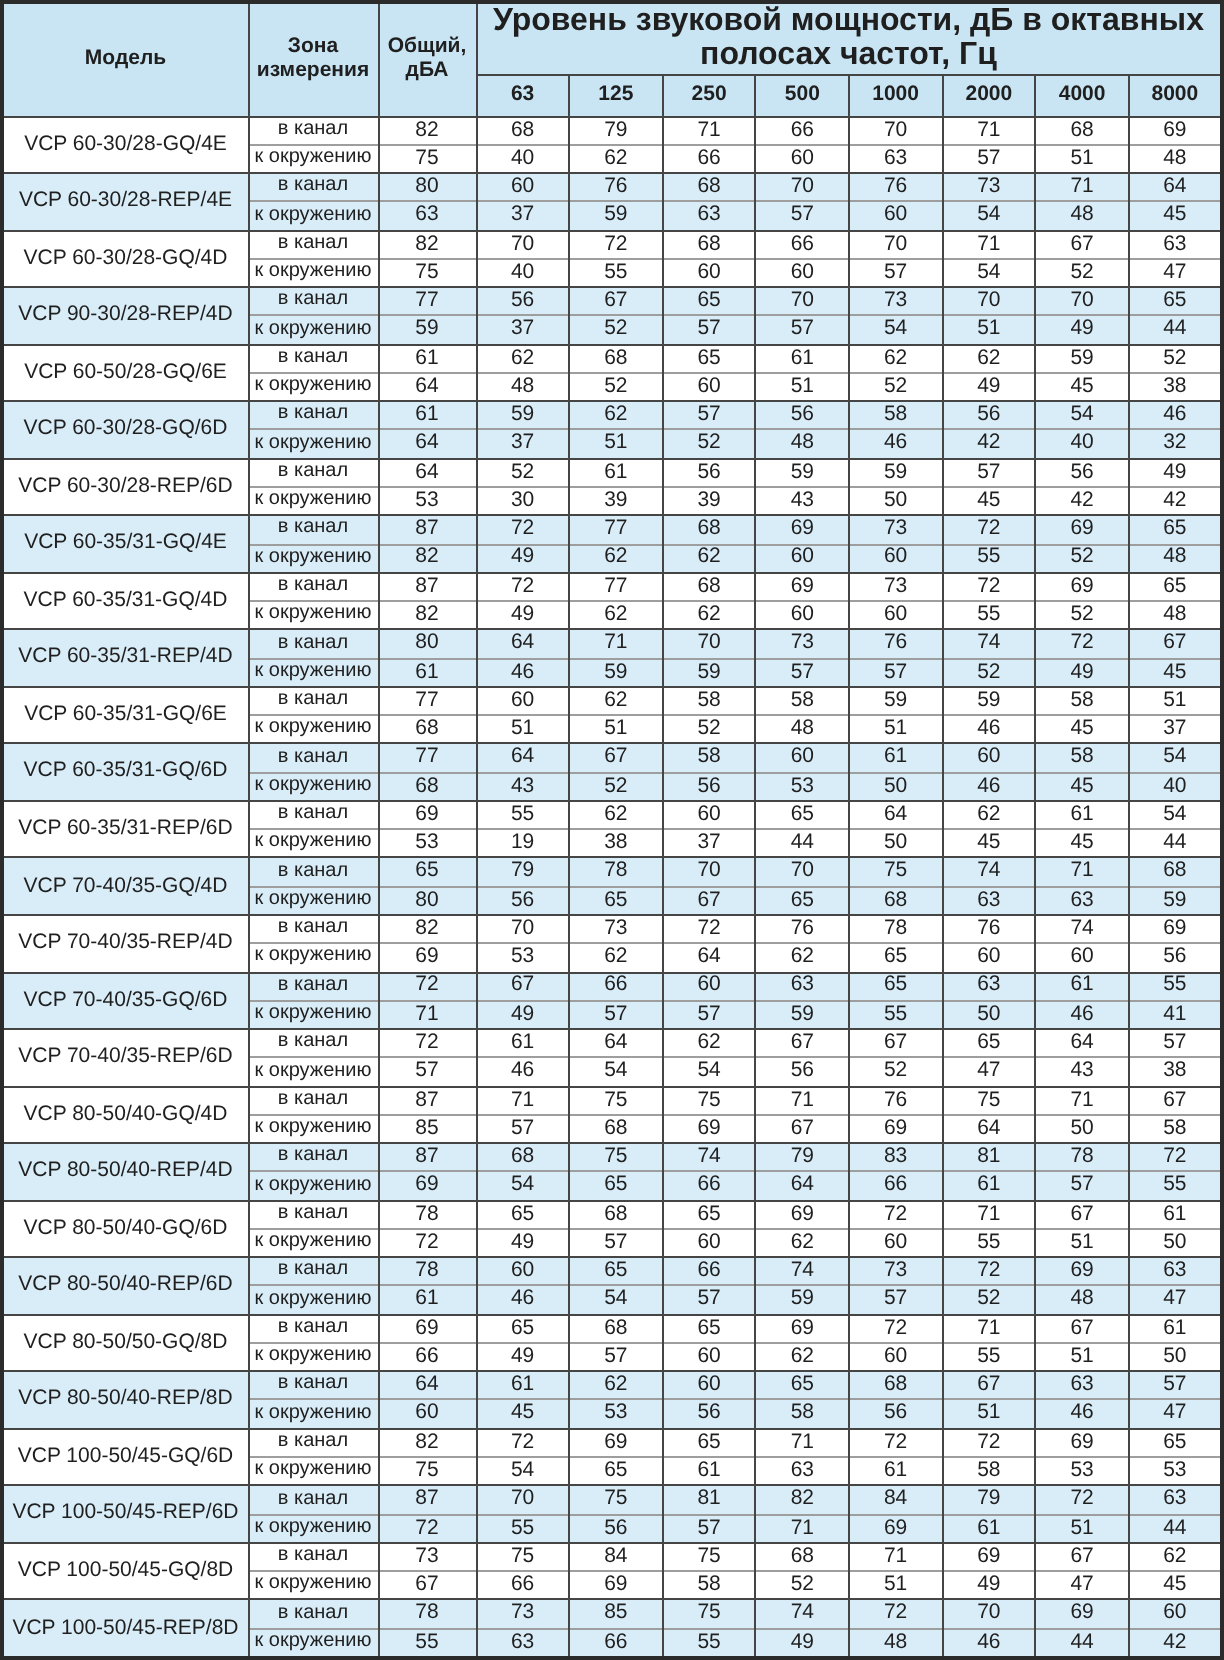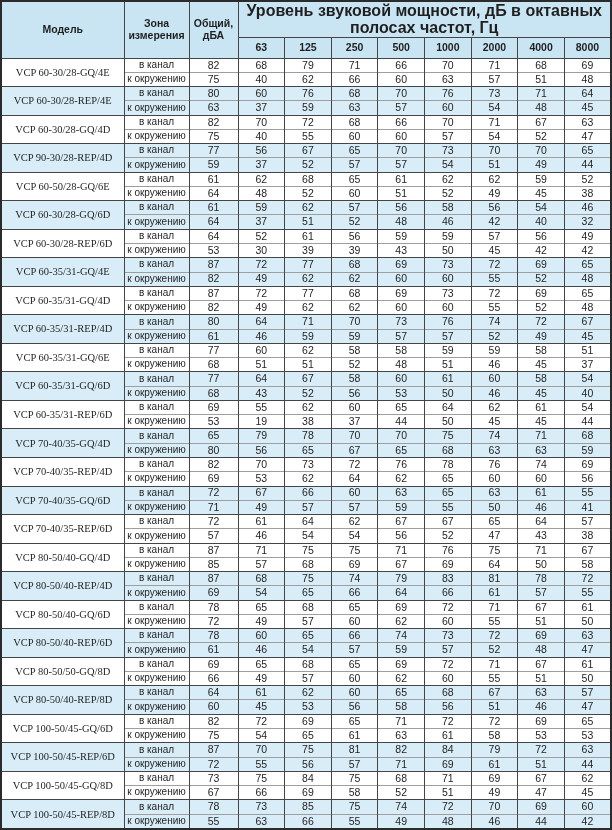--- a/index.html
+++ b/index.html
@@ -42,21 +42,20 @@
   th.octave-span{font-size:16px;}
   tbody td{
     border-left:1px solid var(--border_dark);
     border-right:1px solid var(--border_dark);
   }
   tbody tr.group-start td{border-top:1.5px solid var(--border_dark);}
   tbody tr.group-second td{border-top:1px solid var(--border_light);}
   tbody td.model-cell{
     white-space:nowrap;
     border-top:1.5px solid var(--border_dark);
-    font-family:Liberation Serif, serif;
   }
   tbody td.shaded{background:var(--row_shade_bg);}
   tbody td.zone-cell{font-size:10px;}
 </style>
 </head>
 <body>
 
 <table>
   <colgroup>
     <col style="width:123px">

